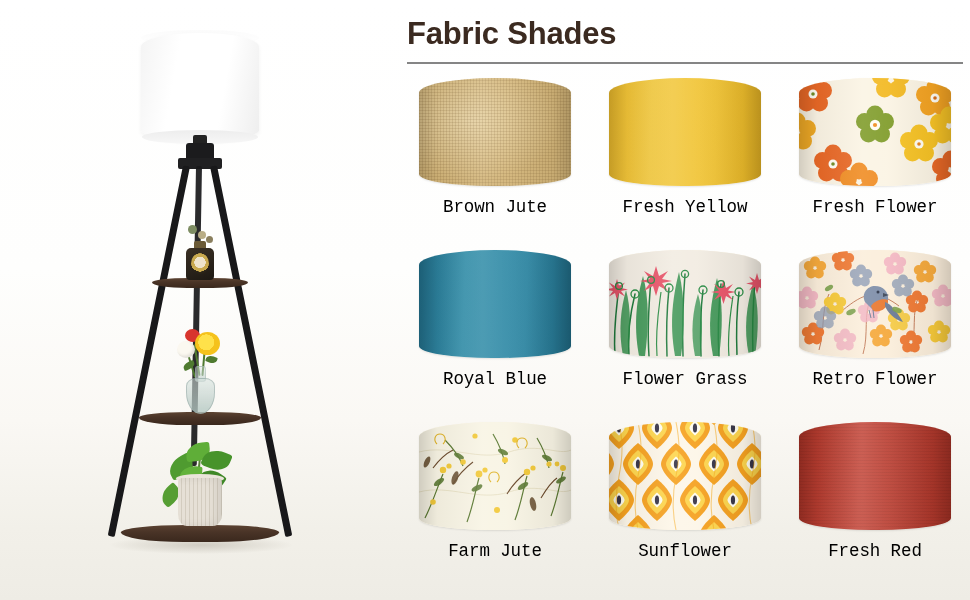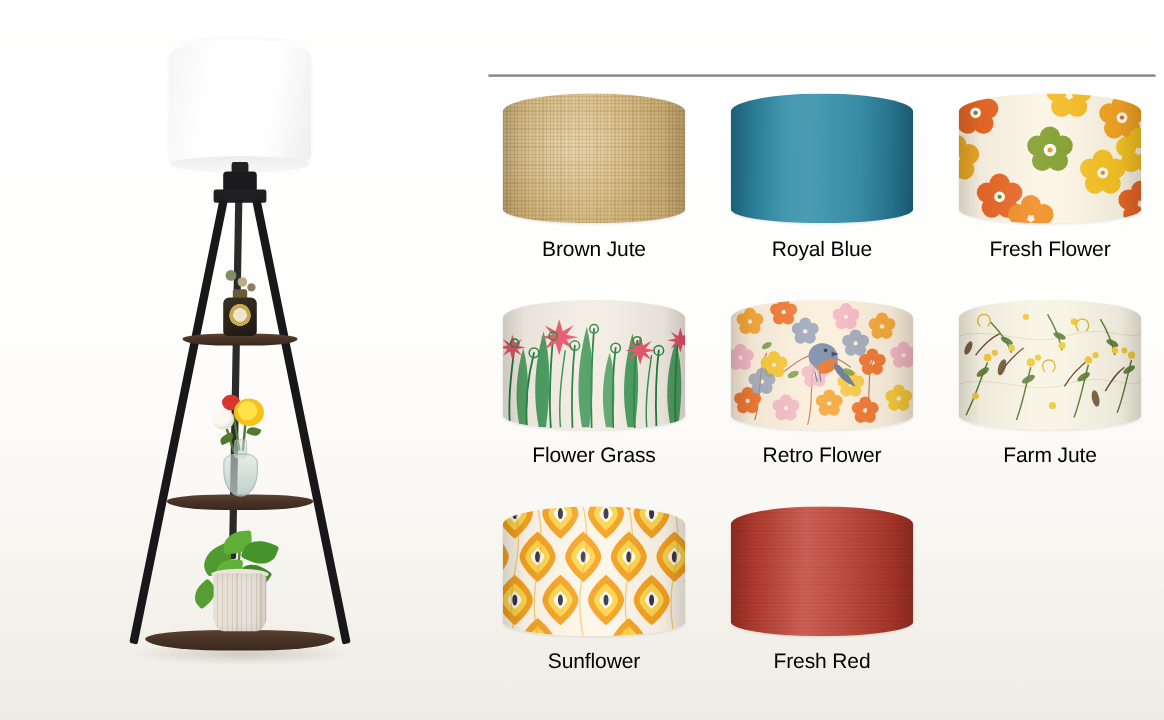--- a/index.html
+++ b/index.html
@@ -177,20 +177,21 @@
     position: absolute; inset: 0; pointer-events: none;
     background: linear-gradient(90deg,
       rgba(0,0,0,.16) 0%, rgba(0,0,0,.04) 12%,
       rgba(255,255,255,.10) 42%, rgba(255,255,255,.06) 58%,
       rgba(0,0,0,.05) 88%, rgba(0,0,0,.17) 100%);
   }
   .cell-label {
     margin-top: 11px;
     font-size: 17.5px; color: #000; text-align: center;
     letter-spacing: -.1px;
+    font-family: Liberation Mono, monospace;
   }
 
   
   .f-jute {
     background-color: #d2b478;
     background-image:
       repeating-linear-gradient(0deg, rgba(120,90,45,.16) 0 1px, transparent 1px 3px),
       repeating-linear-gradient(90deg, rgba(120,90,45,.16) 0 1px, transparent 1px 3px),
       radial-gradient(ellipse at 35% 40%, rgba(255,245,215,.45), rgba(0,0,0,0) 65%);
   }
@@ -259,45 +260,45 @@
       <div class="pl-leaf" style="left:160px; top:487px; width:21px; height:16px; background:#569e33; transform:rotate(-42deg);"></div>
       <div class="pl-leaf" style="left:200px; top:470px; width:24px; height:18px; background:#3f8827; transform:rotate(34deg);"></div>
       <div class="pl-leaf" style="left:180px; top:466px; width:22px; height:17px; background:#62b23a; transform:rotate(4deg);"></div>
       <div class="pot-lip"></div>
       <div class="pot"></div>
     </div>
   </div>
 
   <div id="shades-panel">
 
+    <div id="panel-title">Fabric Shades</div>
     <div id="title-rule"></div>
 
     <div id="grid">
 
       <div class="cell">
         <div class="swatch-wrap">
           <div class="swatch">
             <div class="fill f-jute"></div>
             <div class="shade-curve"></div>
           </div>
           <div class="notch"></div>
         </div>
         <div class="cell-label">Brown Jute</div>
       </div>
 
-
-      <div class="cell">
-        <div class="swatch-wrap">
-          <div class="swatch">
-            <div class="fill f-blue"></div>
-            <div class="shade-curve"></div>
-          </div>
-          <div class="notch"></div>
-        </div>
-        <div class="cell-label">Royal Blue</div>
+      <div class="cell">
+        <div class="swatch-wrap">
+          <div class="swatch">
+            <div class="fill f-yellow"></div>
+            <div class="shade-curve"></div>
+          </div>
+          <div class="notch"></div>
+        </div>
+        <div class="cell-label">Fresh Yellow</div>
       </div>
 
       <div class="cell">
         <div class="swatch-wrap">
           <div class="swatch">
             <div class="fill f-pattern">
               <svg class="pat" viewBox="0 0 152 108" preserveAspectRatio="none">
                 <defs>
                   <g id="ff5">
                     <circle cx="0" cy="-11" r="8.5"></circle>
@@ -336,20 +337,31 @@
                   <use href="#ff5" x="60" y="104" fill="#f08a1d"></use>
                   <use href="#ff5" x="150" y="48" fill="#f6c11e"></use>
                 </g>
               </svg>
             </div>
             <div class="shade-curve"></div>
           </div>
           <div class="notch"></div>
         </div>
         <div class="cell-label">Fresh Flower</div>
+      </div>
+
+      <div class="cell">
+        <div class="swatch-wrap">
+          <div class="swatch">
+            <div class="fill f-blue"></div>
+            <div class="shade-curve"></div>
+          </div>
+          <div class="notch"></div>
+        </div>
+        <div class="cell-label">Royal Blue</div>
       </div>
 
       <div class="cell">
         <div class="swatch-wrap">
           <div class="swatch">
             <div class="fill f-pattern">
               <svg class="pat" viewBox="0 0 152 108" preserveAspectRatio="none">
                 <rect width="152" height="108" fill="#f2ece2"></rect>
                 <g stroke="#1f7a3c" fill="none" stroke-width="1.5" stroke-linecap="round">
                   <path d="M6 106 C4 78 8 56 10 36"></path>

